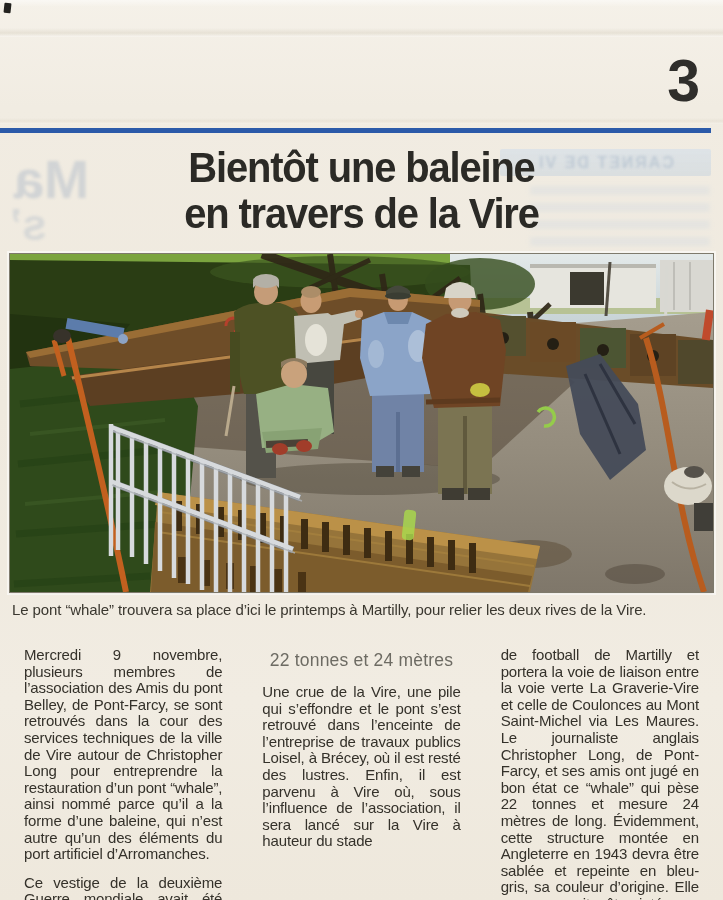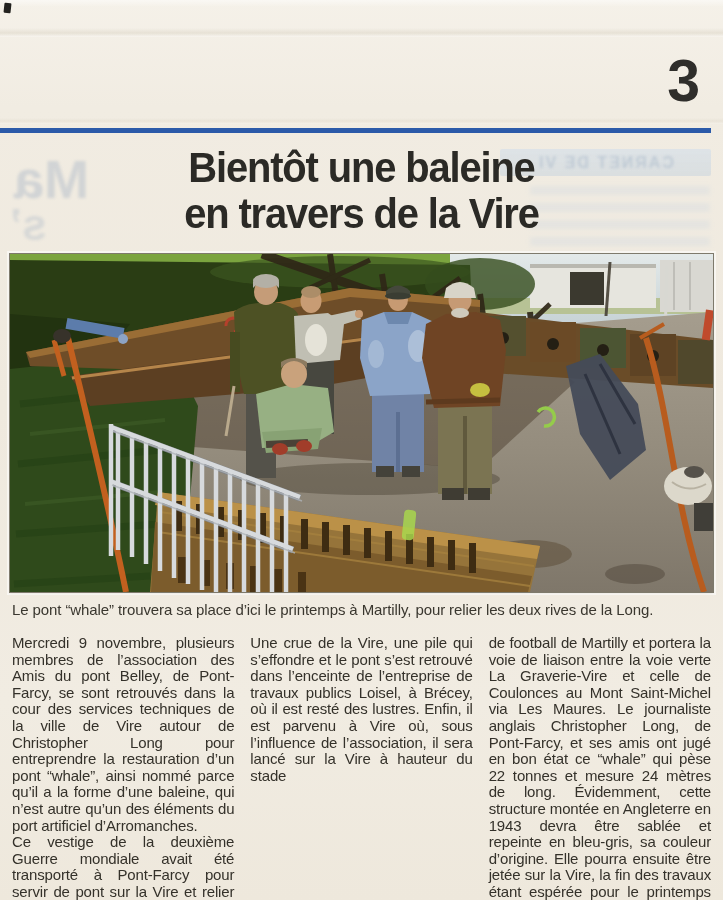--- a/index.html
+++ b/index.html
@@ -39,21 +39,21 @@
   
   figure{margin:0;}
   .photo-wrap{position:absolute;left:10px;top:254px;width:703px;height:338px;
     outline:1px solid #7e7a6c;box-shadow:0 0 0 3px rgba(255,255,255,.55), 0 1px 2px rgba(90,84,70,.35);}
   .photo-wrap svg{display:block;width:703px;height:338px;}
   .photo-caption{position:absolute;left:12px;top:601px;width:702px;font-size:15px;line-height:18px;color:#3a372f;letter-spacing:-0.1px;}
 
   
   .columns{position:absolute;left:12px;top:635px;width:699px;display:grid;grid-template-columns:repeat(3,1fr);column-gap:16px;
     font-size:15px;line-height:16.6px;color:#34312a;text-align:justify;letter-spacing:-0.15px;}
-  .columns p{margin:0;}
+  .columns p{margin:12px;}
   .subhead{margin:15px 0 14px 0 !important;text-align:center;font-size:17.5px;color:#6d6b63;letter-spacing:.2px;line-height:20px;}
 </style>
 </head>
 <body>
 
 <div class="page">
 
   <div class="edge-top"></div>
   <div class="crease c1"></div>
   <div class="crease c2"></div>
@@ -284,29 +284,30 @@
               <path d="M262,232 L262,338"></path>
             <path d="M276,238 L276,338"></path>
           </g>
           <g stroke="#aeb3b8" stroke-width="1.5" fill="none" opacity=".8">
             <path d="M103,177 L292,247"></path>
               <path d="M102,231 L285,299"></path>
           </g>
         </g>
       </svg>
     </div>
-    <figcaption class="photo-caption">Le pont “whale” trouvera sa place d’ici le printemps à Martilly, pour relier les deux rives de la Long.</figcaption>
+    <figcaption class="photo-caption">Le pont “whale” trouvera sa place d’ici le printemps à Martilly, pour relier les deux rives de la Vire.</figcaption>
   </figure>
 
   <div class="columns">
     <div class="col">
       <p>Mercredi 9 novembre, plusieurs membres de l’association des Amis du pont Belley, de Pont-Farcy, se sont retrouvés dans la cour des services techniques de la ville de Vire autour de Christopher Long pour entreprendre la restauration d’un pont “whale”, ainsi nommé parce qu’il a la forme d’une baleine, qui n’est autre qu’un des éléments du port artificiel d’Arromanches.</p>
       <p>Ce vestige de la deuxième Guerre mondiale avait été transporté à Pont-Farcy pour servir de pont sur la Vire et relier la route Pont-Farcy-</p>
     </div>
     <div class="col">
+      <p class="subhead">22 tonnes et 24 mètres</p>
       <p>Une crue de la Vire, une pile qui s’effondre et le pont s’est retrouvé dans l’enceinte de l’entreprise de travaux publics Loisel, à Brécey, où il est resté des lustres. Enfin, il est parvenu à Vire où, sous l’influence de l’association, il sera lancé sur la Vire à hauteur du stade</p>
     </div>
     <div class="col">
       <p>de football de Martilly et portera la voie de liaison entre la voie verte La Graverie-Vire et celle de Coulonces au Mont Saint-Michel via Les Maures. Le journaliste anglais Christopher Long, de Pont-Farcy, et ses amis ont jugé en bon état ce “whale” qui pèse 22 tonnes et mesure 24 mètres de long. Évidemment, cette structure montée en Angleterre en 1943 devra être sablée et repeinte en bleu-gris, sa couleur d’origine. Elle pourra ensuite être jetée sur la Vire, la fin des travaux étant espérée pour le printemps prochain.</p>
     </div>
   </div>
 
 </div>
 
 </body></html>

